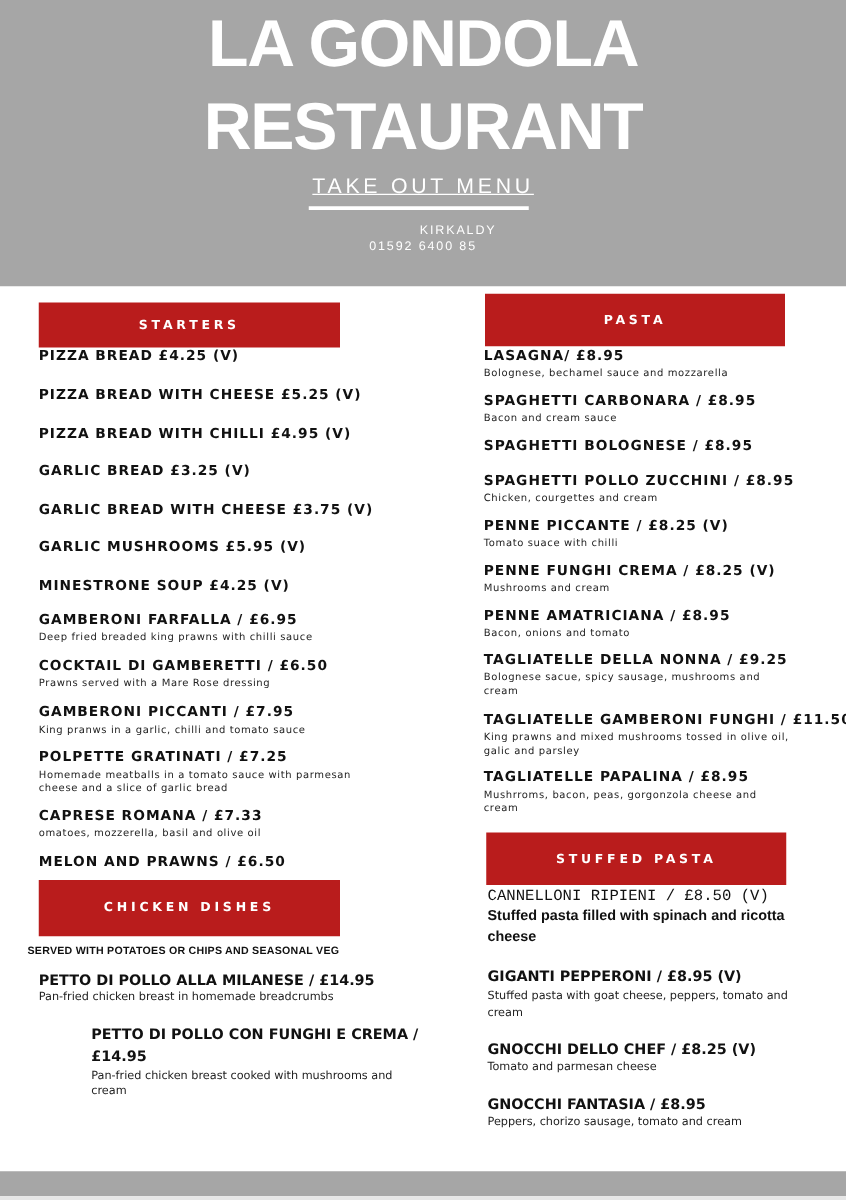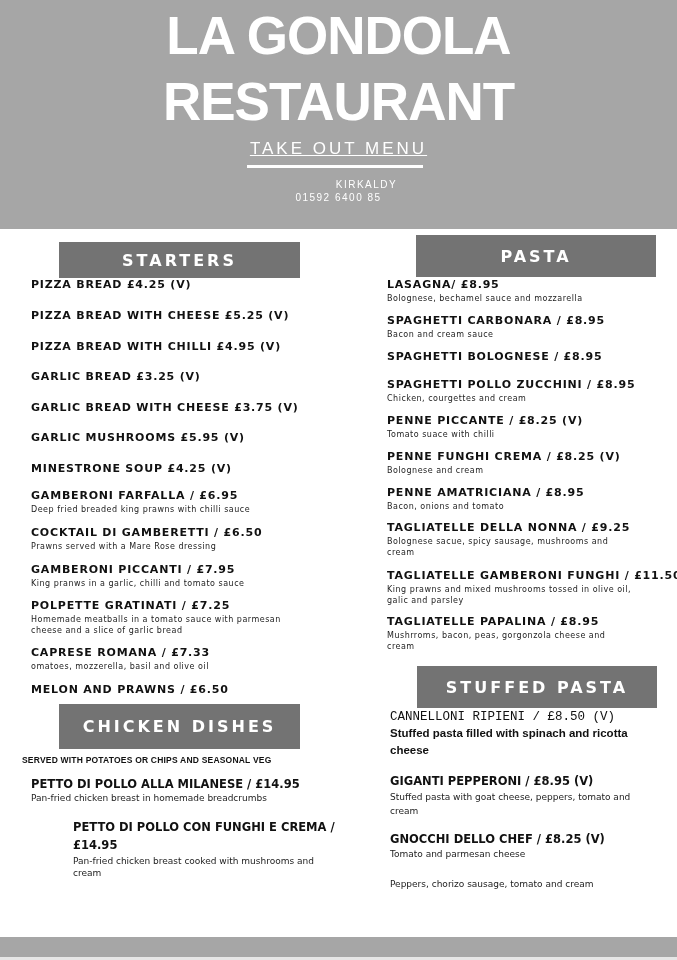--- a/index.html
+++ b/index.html
@@ -24,23 +24,23 @@
   }
   .rule { position: absolute; left: 247px; top: 165px; width: 176px; height: 3px; background: #ffffff; }
   .loc, .phone {
     position: absolute; left: 0; width: 677px; font-size: 10px; letter-spacing: 1.5px;
     font-family: "Liberation Sans", sans-serif;
   }
   .loc { top: 179px; padding-left: 28px; }
   .phone { top: 192px; }
 
   .sec-head {
-    position: absolute; background: #737373; color: #ffffff;
-    font-family: "DejaVu Sans", sans-serif; font-weight: bold; font-size: 16px;
-    letter-spacing: 3px; display: flex; align-items: center; justify-content: center; margin-left: 28px;
+    position: absolute; background: #b91c1c; color: #ffffff;
+    font-family: "DejaVu Sans", sans-serif; font-weight: bold; font-size: 10px;
+    letter-spacing: 3px; display: flex; align-items: center; justify-content: center;
   }
   .item { position: absolute; }
   .name {
     font-family: "DejaVu Sans", sans-serif; font-weight: bold; font-size: 11px;
     letter-spacing: 0.8px; color: #111; line-height: 14px; white-space: nowrap;
   }
   .desc {
     font-family: "DejaVu Sans", sans-serif; font-size: 8px; letter-spacing: 0.5px;
     color: #222; line-height: 11px; margin-top: 1px;
   }
@@ -142,21 +142,21 @@
 <div class="item" style="left:387px; top:378px; width:260px;">
   <div class="name">SPAGHETTI POLLO ZUCCHINI / £8.95</div>
   <div class="desc">Chicken, courgettes and cream</div>
 </div>
 <div class="item" style="left:387px; top:414px; width:260px;">
   <div class="name">PENNE PICCANTE / £8.25 (V)</div>
   <div class="desc">Tomato suace with chilli</div>
 </div>
 <div class="item" style="left:387px; top:450px; width:260px;">
   <div class="name">PENNE FUNGHI CREMA / £8.25 (V)</div>
-  <div class="desc">Bolognese and cream</div>
+  <div class="desc">Mushrooms and cream</div>
 </div>
 <div class="item" style="left:387px; top:486px; width:260px;">
   <div class="name">PENNE AMATRICIANA / £8.95</div>
   <div class="desc">Bacon, onions and tomato</div>
 </div>
 <div class="item" style="left:387px; top:521px; width:245px;">
   <div class="name">TAGLIATELLE DELLA NONNA / £9.25</div>
   <div class="desc">Bolognese sacue, spicy sausage, mushrooms and cream</div>
 </div>
 <div class="item" style="left:387px; top:569px; width:250px;">
@@ -176,17 +176,18 @@
 </div>
 <div class="item" style="left:390px; top:774px; width:245px;">
   <div class="name plain">GIGANTI PEPPERONI / £8.95 (V)</div>
   <div class="desc plain" style="line-height:14px; margin-top:2px;">Stuffed pasta with goat cheese, peppers, tomato and cream</div>
 </div>
 <div class="item" style="left:390px; top:832px; width:260px;">
   <div class="name plain">GNOCCHI DELLO CHEF / £8.25 (V)</div>
   <div class="desc plain" style="margin-top:2px;">Tomato and parmesan cheese</div>
 </div>
 <div class="item" style="left:390px; top:876px; width:260px;">
+  <div class="name plain">GNOCCHI FANTASIA / £8.95</div>
   <div class="desc plain" style="margin-top:2px;">Peppers, chorizo sausage, tomato and cream</div>
 </div>
 
 <div class="footer-bar"></div>
 <div class="footer-strip"></div>
 
 </body></html>

